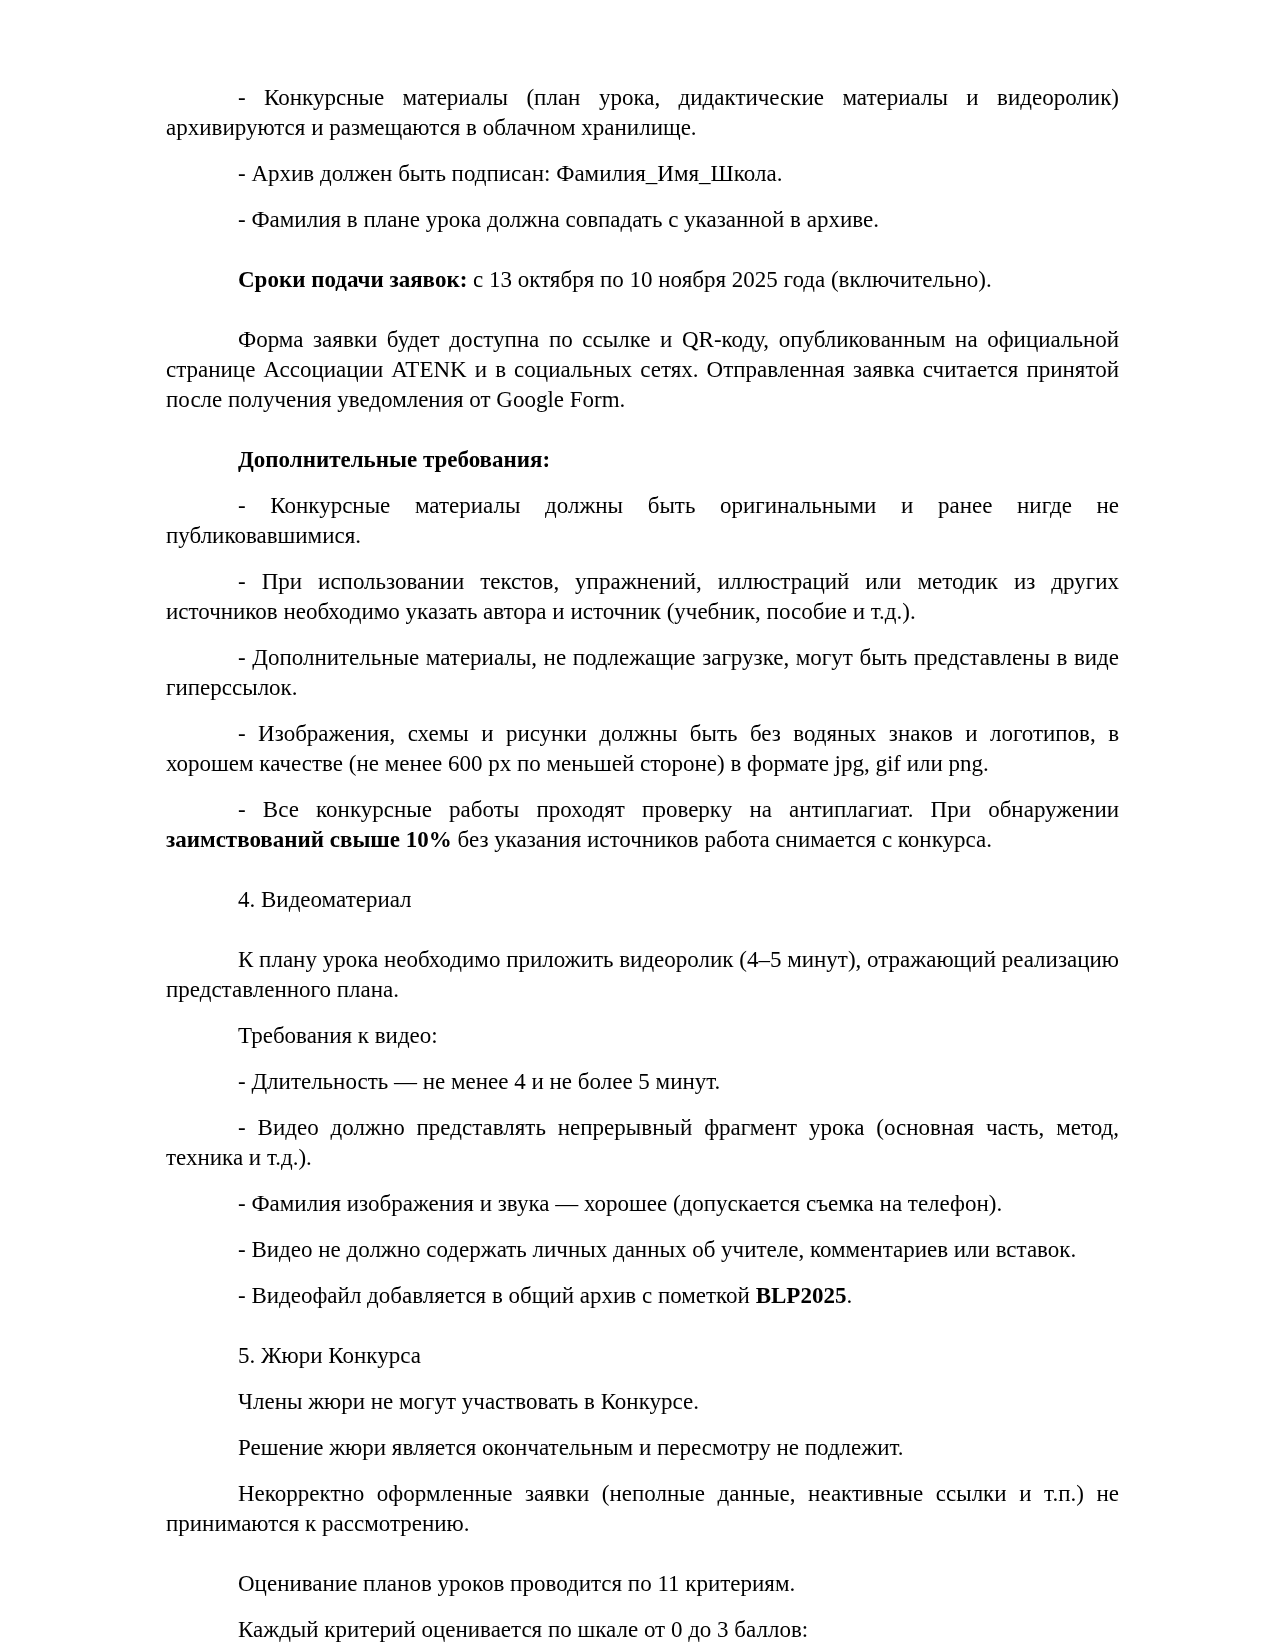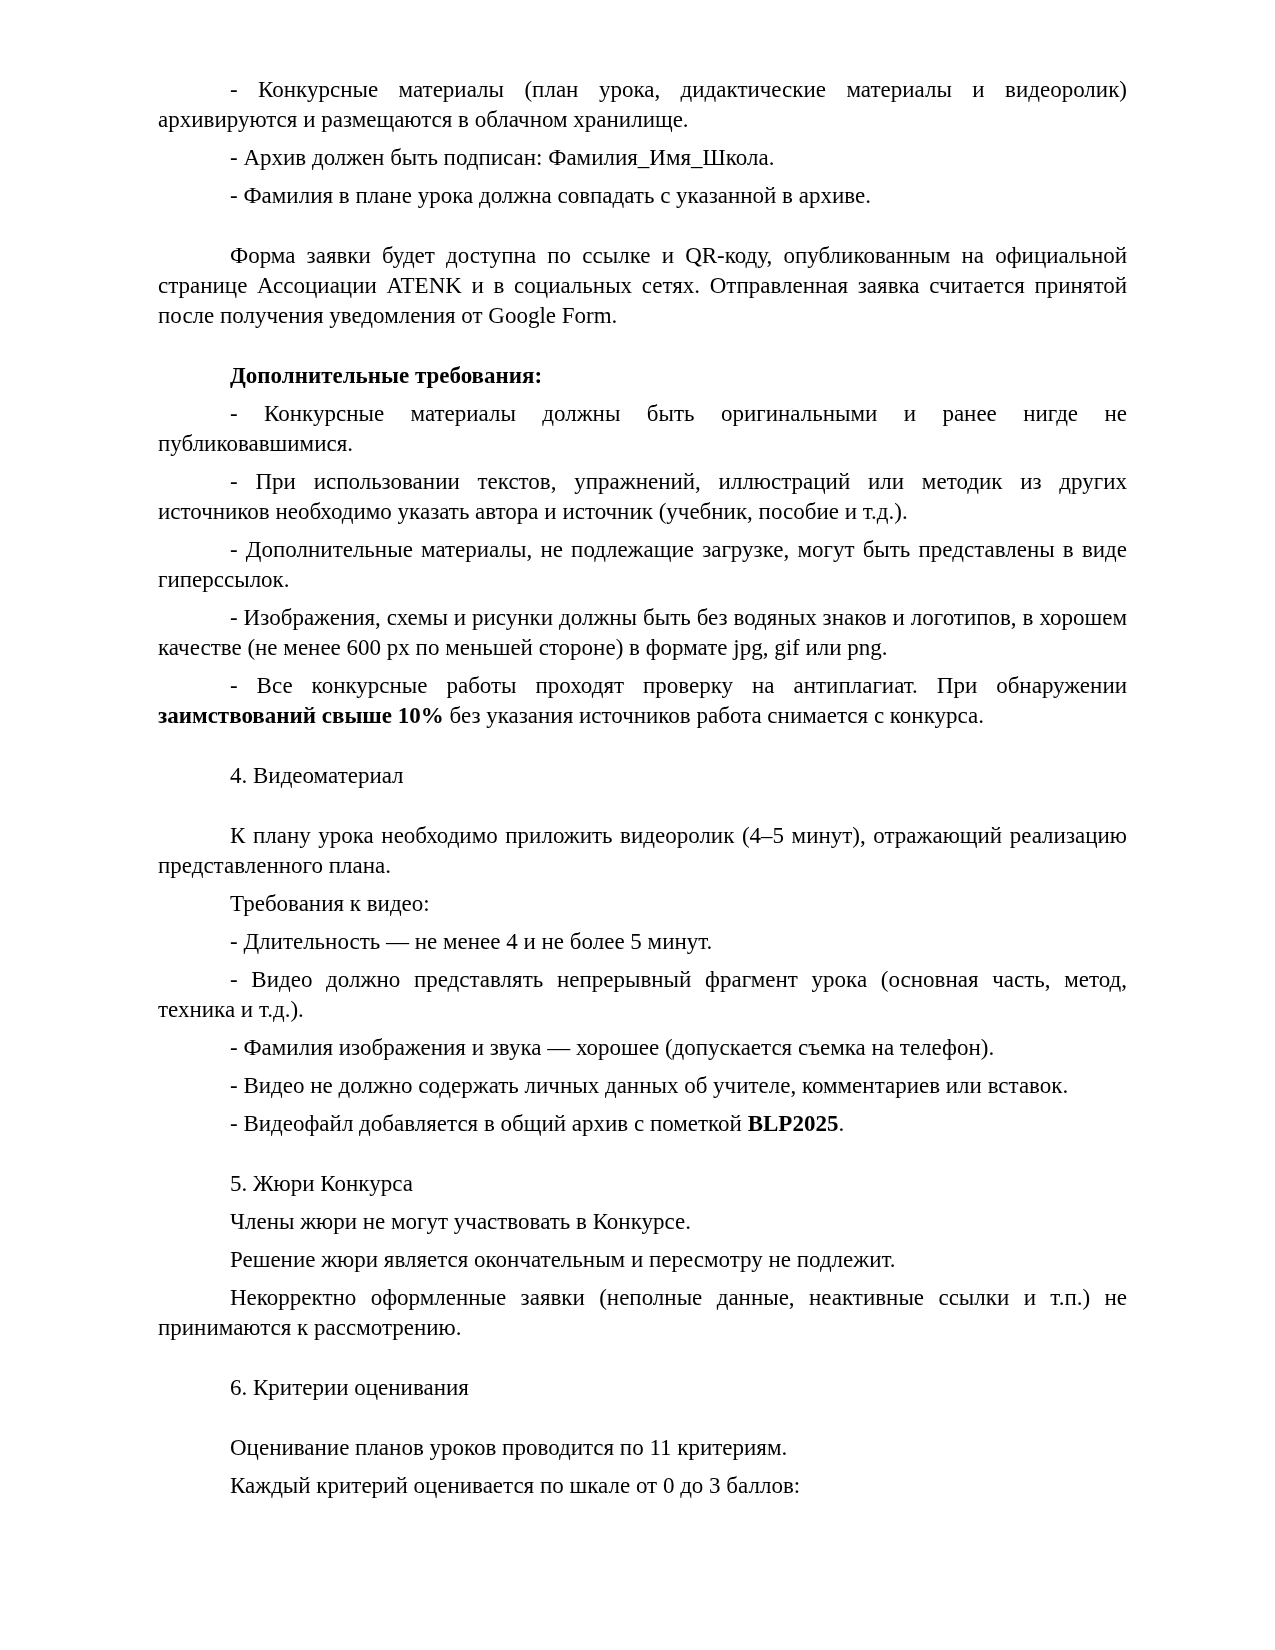--- a/index.html
+++ b/index.html
@@ -10,37 +10,38 @@
     background: #ffffff;
     box-sizing: border-box;
     padding: 67px 140px 0 150px;
     overflow: hidden;
     font-family: "Liberation Serif", "DejaVu Serif", serif;
     font-size: 23px;
     line-height: 30px;
     color: #000000;
   }
   .page p {
-    margin: 8px;
+    margin: 16px;
     text-indent: 72px;
     text-align: justify;
   }
   .page p.gap { margin-top: 30px; }
   .bold { font-weight: bold; }
   .heading { font-weight: normal; text-align: left; }
 </style>
 </head>
 <body>
 
 <div class="page">
 
   <p>- Конкурсные материалы (план урока, дидактические материалы и видеоролик) архивируются и размещаются в облачном хранилище.</p>
   <p>- Архив должен быть подписан: Фамилия_Имя_Школа.</p>
   <p>- Фамилия в плане урока должна совпадать с указанной в архиве.</p>
 
+  <p class="gap"><span class="bold">Сроки подачи заявок:</span><span> с 13 октября по 10 ноября 2025 года (включительно).</span></p>
 
   <p class="gap">Форма заявки будет доступна по ссылке и QR-коду, опубликованным на официальной странице Ассоциации ATENK и в социальных сетях. Отправленная заявка считается принятой после получения уведомления от Google Form.</p>
 
   <p class="gap bold">Дополнительные требования:</p>
   <p>- Конкурсные материалы должны быть оригинальными и ранее нигде не публиковавшимися.</p>
   <p>- При использовании текстов, упражнений, иллюстраций или методик из других источников необходимо указать автора и источник (учебник, пособие и т.д.).</p>
   <p>- Дополнительные материалы, не подлежащие загрузке, могут быть представлены в виде гиперссылок.</p>
   <p>- Изображения, схемы и рисунки должны быть без водяных знаков и логотипов, в хорошем качестве (не менее 600 px по меньшей стороне) в формате jpg, gif или png.</p>
   <p><span>- Все конкурсные работы проходят проверку на антиплагиат. При обнаружении </span><span class="bold">заимствований свыше 10%</span><span> без указания источников работа снимается с конкурса.</span></p>
 
@@ -51,17 +52,16 @@
   <p>- Видео должно представлять непрерывный фрагмент урока (основная часть, метод, техника и т.д.).</p>
   <p>- Фамилия изображения и звука — хорошее (допускается съемка на телефон).</p>
   <p>- Видео не должно содержать личных данных об учителе, комментариев или вставок.</p>
   <p><span>- Видеофайл добавляется в общий архив с пометкой </span><span class="bold">BLP2025</span><span>.</span></p>
 
   <p class="gap heading">5. Жюри Конкурса</p>
   <p>Члены жюри не могут участвовать в Конкурсе.</p>
   <p>Решение жюри является окончательным и пересмотру не подлежит.</p>
   <p>Некорректно оформленные заявки (неполные данные, неактивные ссылки и т.п.) не принимаются к рассмотрению.</p>
 
-  <p class="gap heading">6. Критерии оценивания</p>
   <p class="gap">Оценивание планов уроков проводится по 11 критериям.</p>
   <p>Каждый критерий оценивается по шкале от 0 до 3 баллов:</p>
 
 </div>
 
 </body></html>

